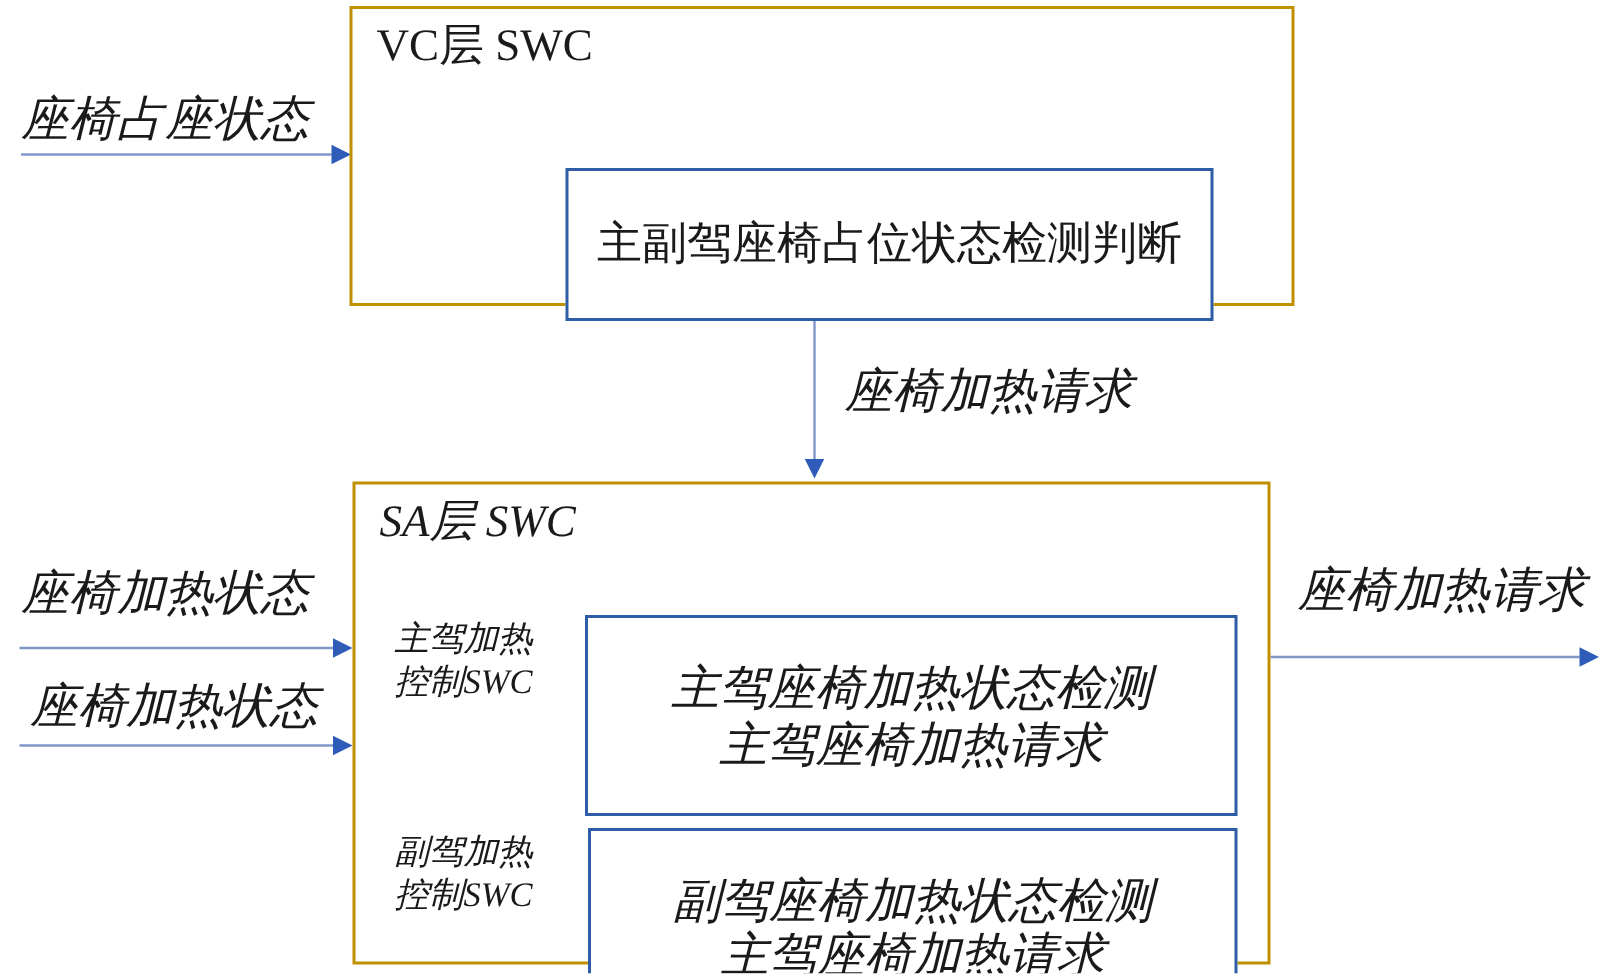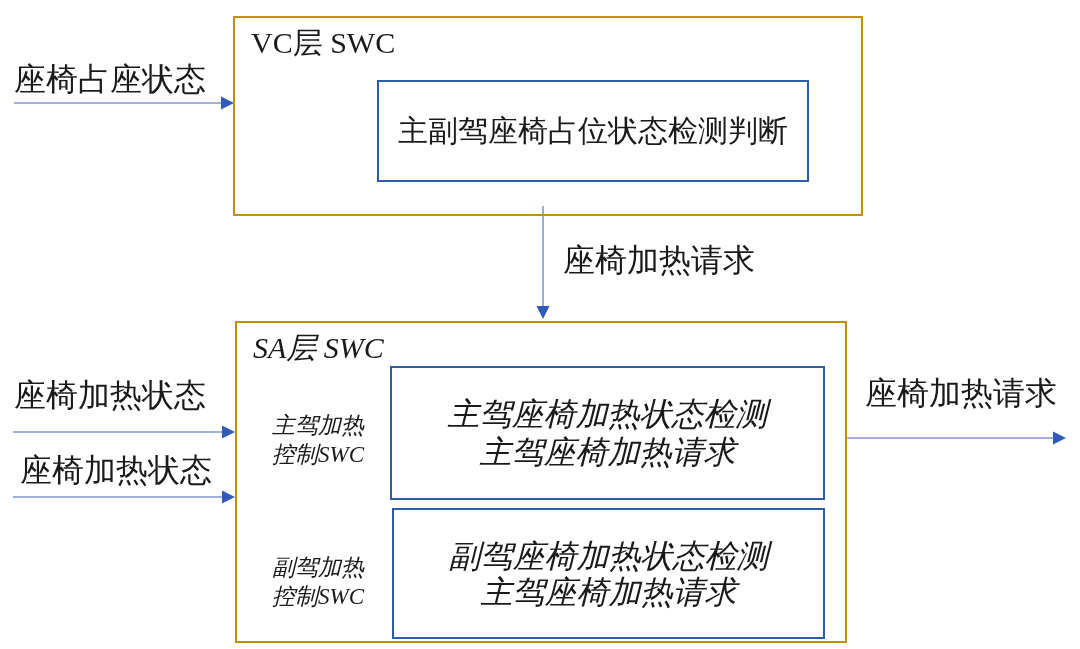--- a/index.html
+++ b/index.html
@@ -21,60 +21,61 @@
     left: 0; top: 0;
     width: 1080px; height: 649px;
     pointer-events: none;
   }
   .outer-box {
     position: absolute;
     border: 2px solid #BF9000;
     background: transparent;
     box-sizing: border-box;
   }
-  .vc-box  { left: 233px; top: 16px;   width: 630px; height: 200px; }
+  .vc-box  { left: 233px; top: 4px;   width: 630px; height: 200px; }
   .sa-box  { left: 235px; top: 321px; width: 612px; height: 322px; font-style: italic; }
   .box-title {
     position: absolute;
     left: 16px; top: 8px;
     font-size: 30px;
     line-height: 34px;
     white-space: nowrap;
   }
   .inner-box {
     position: absolute;
     border: 2px solid #2E5CA6;
     background: #ffffff;
     box-sizing: border-box;
     display: flex;
     flex-direction: column;
     align-items: center;
     justify-content: center;
     text-align: center;
     font-size: 30px;
     line-height: 36px;
+    margin-top: 44px;
   }
   .vc-inner { left: 142px; top: 62px;  width: 432px; height: 102px; }
   .sa-inner-driver    { left: 153px; top: 43px;  width: 435px; height: 134px; font-size: 32px; row-gap: 2px; }
   .sa-inner-passenger { left: 155px; top: 185px; width: 433px; height: 131px; font-size: 32px; }
   .group-label {
     position: absolute;
     width: 110px;
-    text-align: center;
     font-size: 23px;
     line-height: 29px;
     white-space: nowrap;
   }
   .group-driver    { left: 26px; top: 88px;  }
   .group-passenger { left: 26px; top: 230px; }
   .flow-label {
     position: absolute;
     font-size: 32px;
     line-height: 36px;
     white-space: nowrap;
+    font-style: italic;
   }
   .lbl-seat-occupancy      { left: 14px;  top: 61px;  }
   .lbl-request-mid         { left: 563px; top: 242px; }
   .lbl-heating-status      { left: 14px;  top: 377px; text-align: right; }
   .lbl-screen-button       { left: 20px;  top: 452px; }
   .lbl-request-out         { left: 865px; top: 375px; }
 </style>
 </head>
 <body>
 

